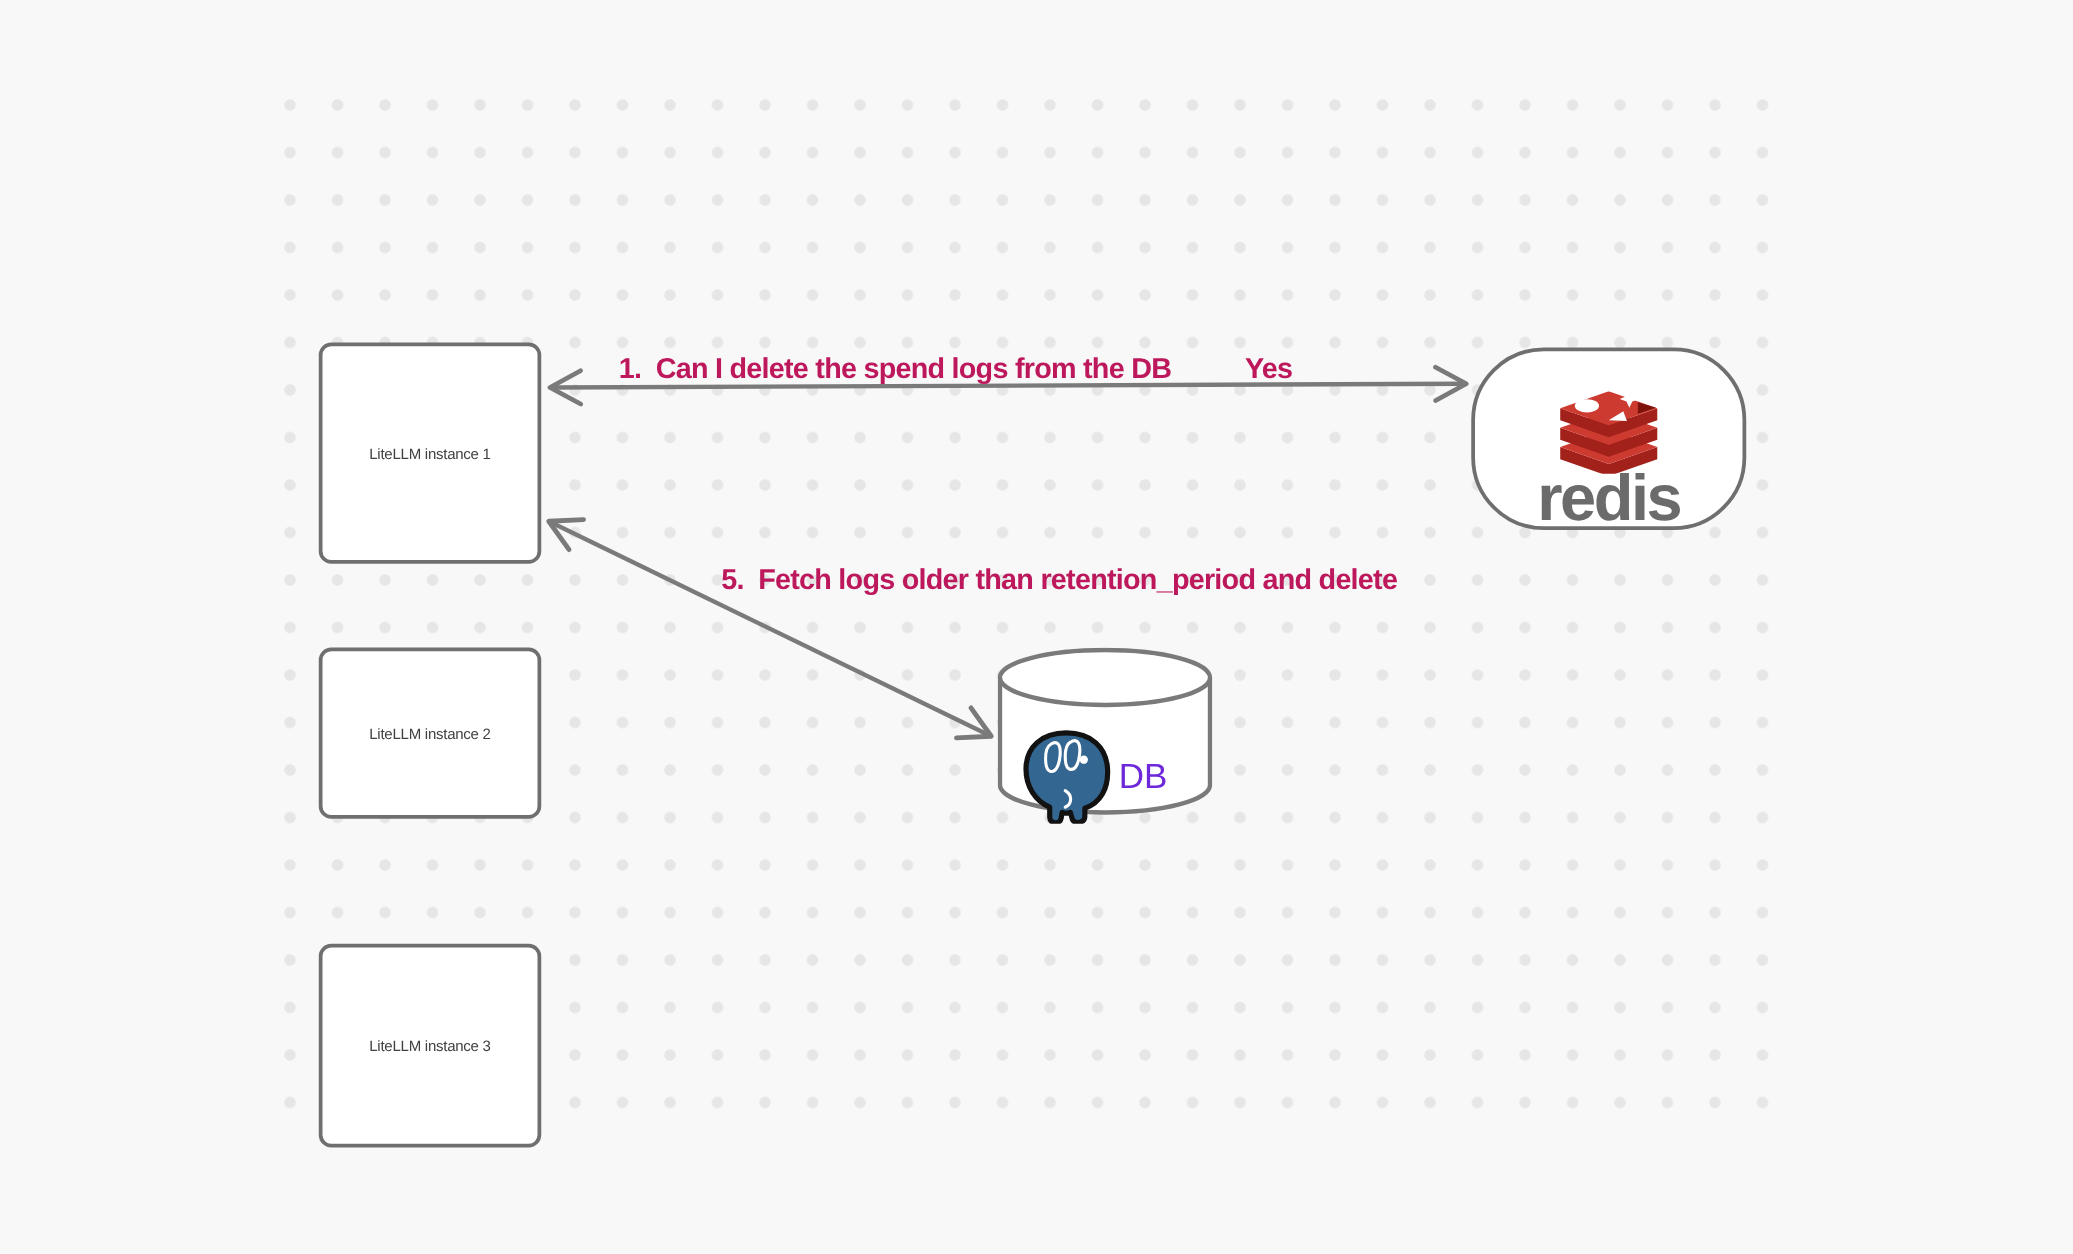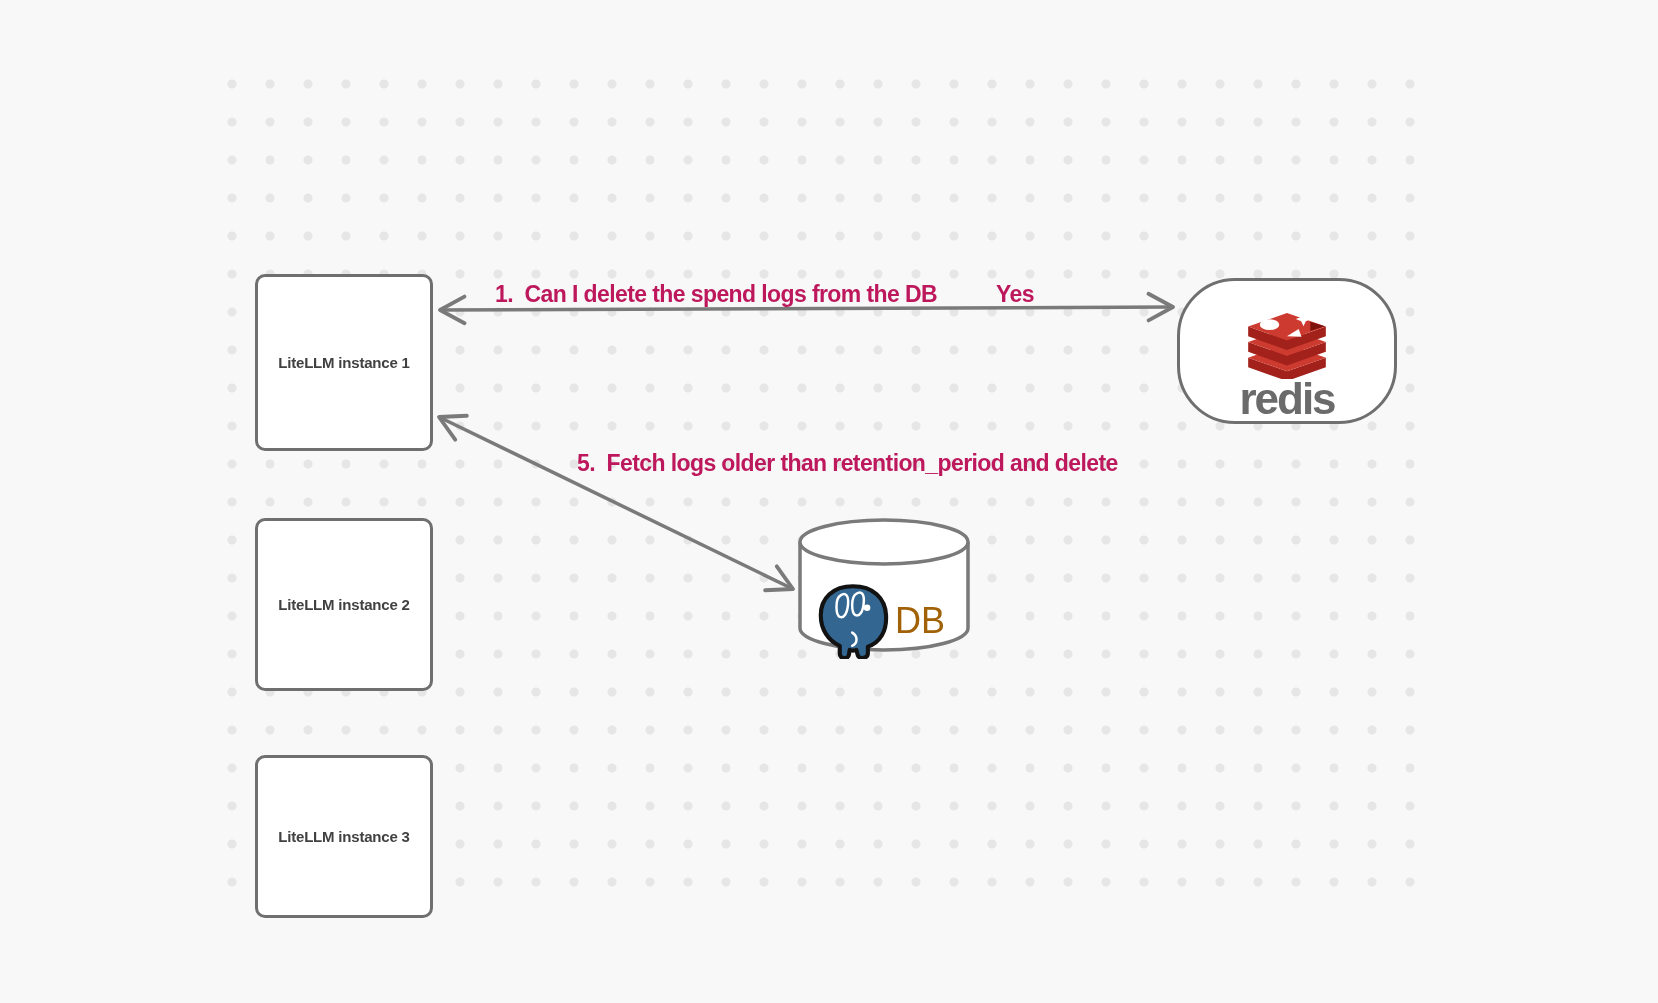--- a/index.html
+++ b/index.html
@@ -14,41 +14,41 @@
   .dot-grid{
     position:absolute;left:213px;top:65px;width:1216px;height:836px;
     background-image:radial-gradient(circle,#e6e6e6 4.2px,rgba(230,230,230,0) 4.9px);
     background-size:38px 38px;background-position:0 0;
   }
   .edges-layer{position:absolute;left:0;top:0;width:1658px;height:1003px;pointer-events:none;}
   .edges-layer g{pointer-events:stroke;}
 
   .node{position:absolute;box-sizing:border-box;background:#ffffff;border:3.5px solid #6f6f6f;}
   .box{width:178px;height:177px;border-radius:10px;display:flex;align-items:center;justify-content:center;}
-  .box .node-label{font-size:15px;color:#414141;letter-spacing:-0.2px;white-space:pre;font-weight:bold;}
+  .box .node-label{font-size:12px;color:#414141;letter-spacing:-0.2px;white-space:pre;}
   #box1{left:255px;top:274px;}
-  #box2{left:255px;top:518px;height:173px;}
+  #box2{left:255px;top:518px;height:137px;}
   #box3{left:255px;top:755px;height:163px;}
 
   .redis-node{
     left:1177px;top:278px;width:220px;height:146px;border-radius:58px;
     display:flex;flex-direction:column;align-items:center;justify-content:flex-start;
     padding-top:32px;
   }
   .redis-word{
-    font-size:44px;font-weight:700;color:#6b6b6b;letter-spacing:-2px;
+    font-size:52px;font-weight:700;color:#6b6b6b;letter-spacing:-2px;
     line-height:40px;margin-top:0px;
   }
 
   .db-node{position:absolute;left:798px;top:518px;width:172px;height:134px;}
   .db-content{
     position:absolute;left:812px;top:582px;height:78px;
     display:flex;align-items:center;gap:1px;
   }
-  .db-label{font-size:36px;color:#a16207;letter-spacing:0px;}
+  .db-label{font-size:28px;color:#6d28d9;letter-spacing:0px;}
 
   .edge-label{
     position:absolute;font-size:23px;font-weight:700;color:#be185d;
     letter-spacing:-0.6px;white-space:pre;line-height:24px;
   }
   #edge-label-1{left:495px;top:282px;}
   #edge-answer-yes{left:996px;top:282px;}
   #edge-label-2{left:577px;top:451px;}
 </style>
 </head>

